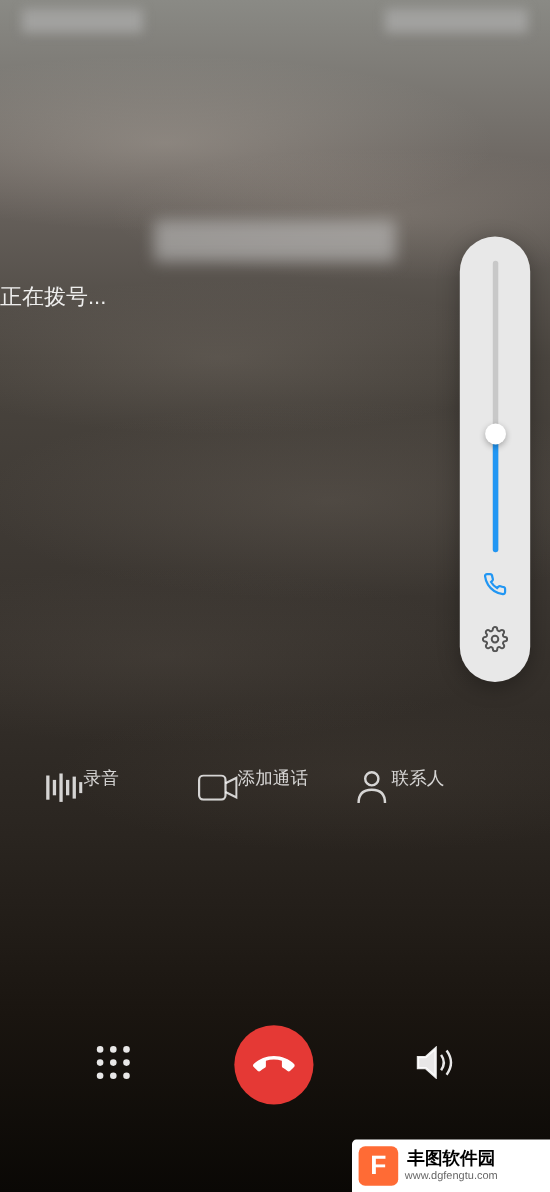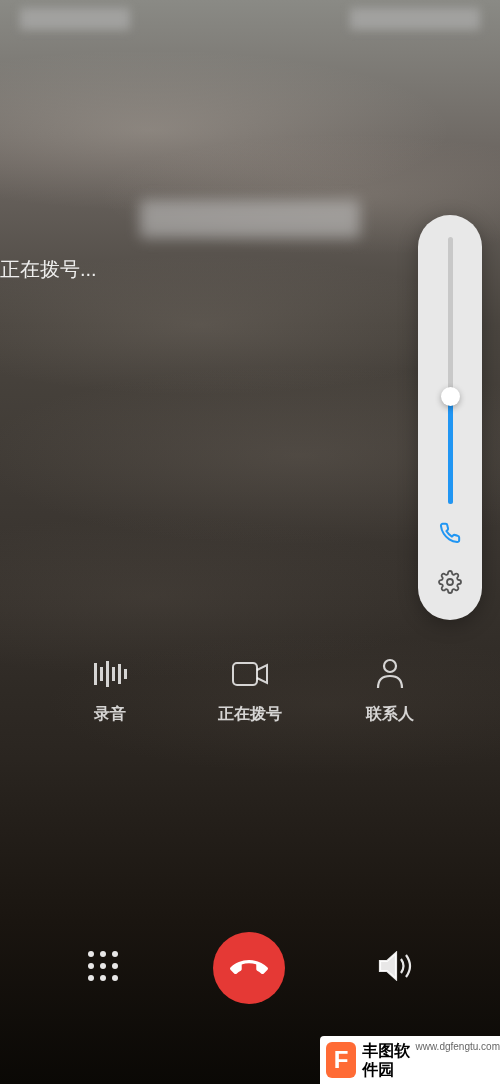--- a/index.html
+++ b/index.html
@@ -137,24 +137,22 @@
       left: 0;
       right: 0;
       display: grid;
       grid-template-columns: repeat(3, 1fr);
       grid-template-rows: repeat(2, 1fr);
       row-gap: 50px;
       padding: 0 40px;
     }
     .action-item {
       display: flex;
-      flex-direction: column;
-      align-items: center;
+      align-items: flex-start;
       color: rgba(255,255,255,0.8);
-      font-weight: bold;
     }
     .action-icon {
       width: 36px;
       height: 36px;
       margin-bottom: 12px;
       display: flex;
       align-items: center;
       justify-content: center;
       color: rgba(255,255,255,0.8);
     }
@@ -203,21 +201,23 @@
       display: flex;
       align-items: center;
       justify-content: center;
       color: #fff;
       font-size: 24px;
       font-weight: bold;
       margin-right: 6px;
     }
     .wm-text {
       display: flex;
+      flex-direction: column;
       line-height: 1.2;
+      text-align: center;
     }
     .wm-title {
       font-size: 16px;
       font-weight: bold;
       color: #000;
     }
     .wm-url {
       font-size: 10px;
       color: #666;
     }
@@ -278,21 +278,21 @@
     </div>
     <div class="action-label">录音</div>
   </div>
   <div class="action-item">
     <div class="action-icon">
       <svg width="36" height="24" viewBox="0 0 36 24" fill="none" stroke="currentColor" stroke-width="2">
           <rect x="1" y="1" width="24" height="22" rx="4"></rect>
           <path d="M25 8 L35 3 L35 21 L25 16"></path>
         </svg>
     </div>
-    <div class="action-label">正在拨号</div>
+    <div class="action-label">添加通话</div>
   </div>
   <div class="action-item">
     <div class="action-icon">
       <svg width="28" height="32" viewBox="0 0 28 32" fill="none" stroke="currentColor" stroke-width="2.2">
           <circle cx="14" cy="8" r="6"></circle>
           <path d="M2 30 Q2 18 14 18 Q26 18 26 30"></path>
         </svg>
     </div>
     <div class="action-label">联系人</div>
   </div>

